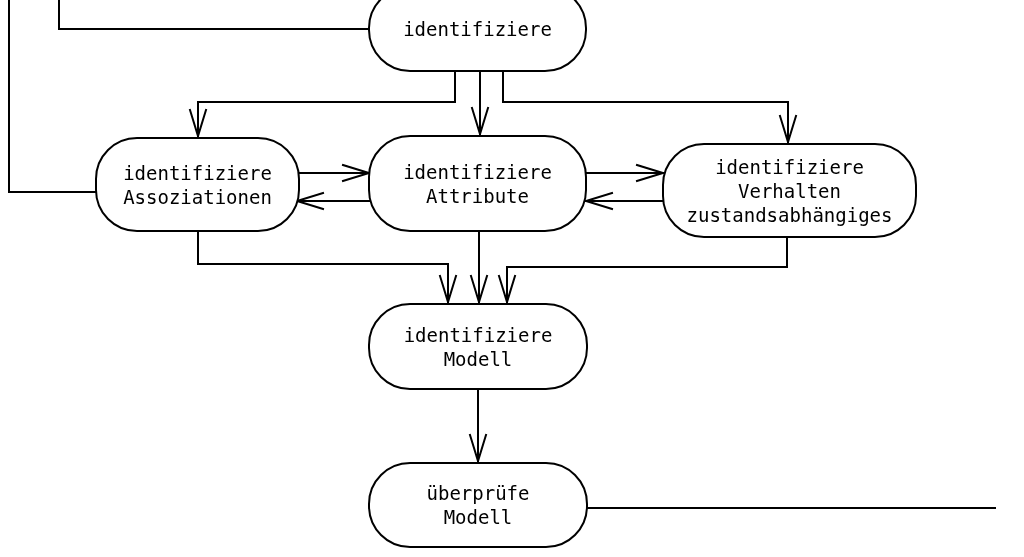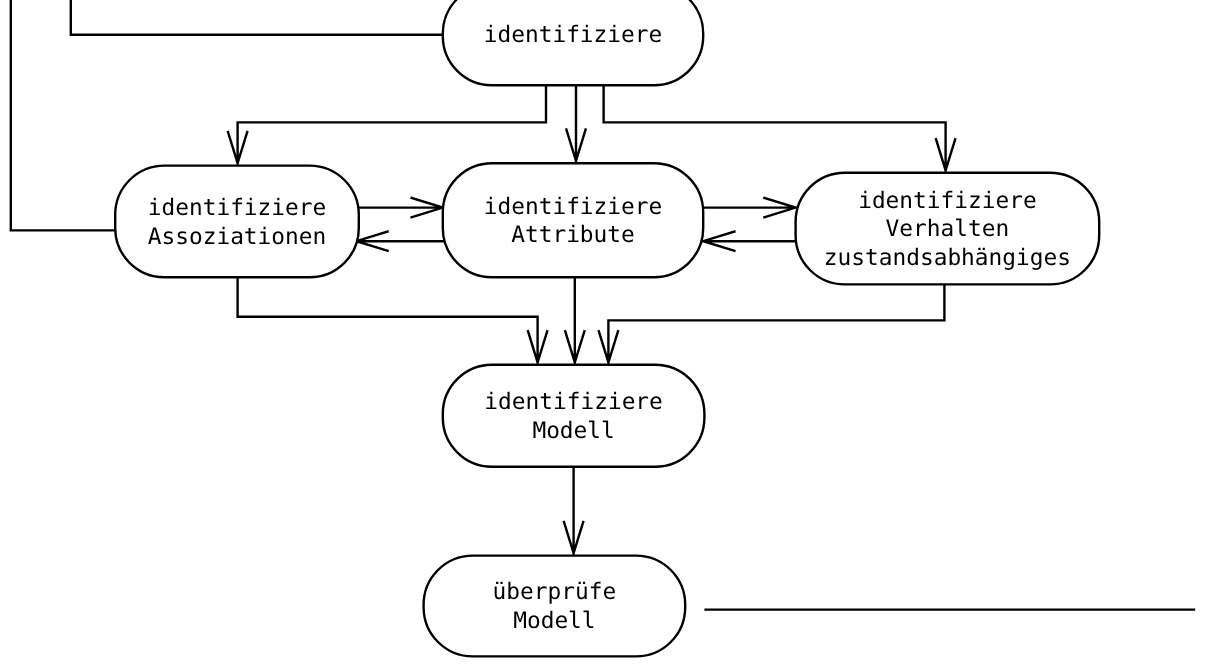--- a/index.html
+++ b/index.html
@@ -44,21 +44,21 @@
     line-height: 24px;
     color: #000000;
     white-space: nowrap;
   }
   .node span { display: block; }
   #node-interaktionen { left: 368px; top: -14px; width: 219px; height: 86px; }
   #node-assoziationen { left: 95px;  top: 137px; width: 205px; height: 95px; }
   #node-attribute     { left: 368px; top: 135px; width: 219px; height: 97px; }
   #node-verhalten     { left: 662px; top: 143px; width: 255px; height: 95px; }
   #node-konsolidiere  { left: 368px; top: 303px; width: 220px; height: 87px; }
-  #node-ueberpruefe   { left: 352px; top: 462px; width: 220px; height: 86px; }
+  #node-ueberpruefe   { left: 368px; top: 462px; width: 220px; height: 86px; }
 </style>
 </head>
 <body>
 
 <div class="canvas">
 
   <svg class="edges" viewBox="0 0 1024 557" aria-hidden="true">
     <path d="M 9 0 V 192 H 96"></path>
     <path d="M 59 0 V 29 H 369"></path>
     <path d="M 455 71 V 102 H 198 V 136 M 190 110 L 198 136 L 206 110"></path>

